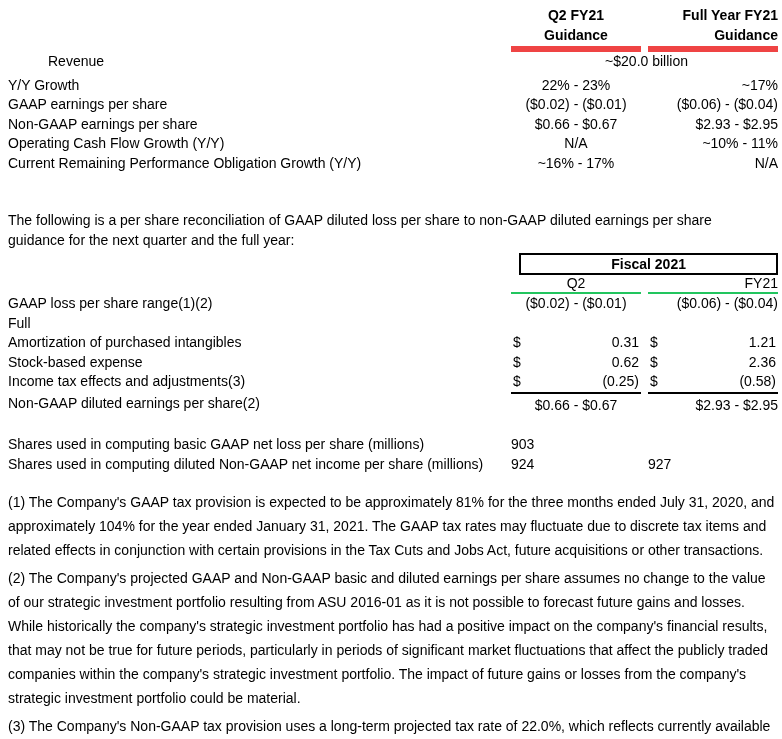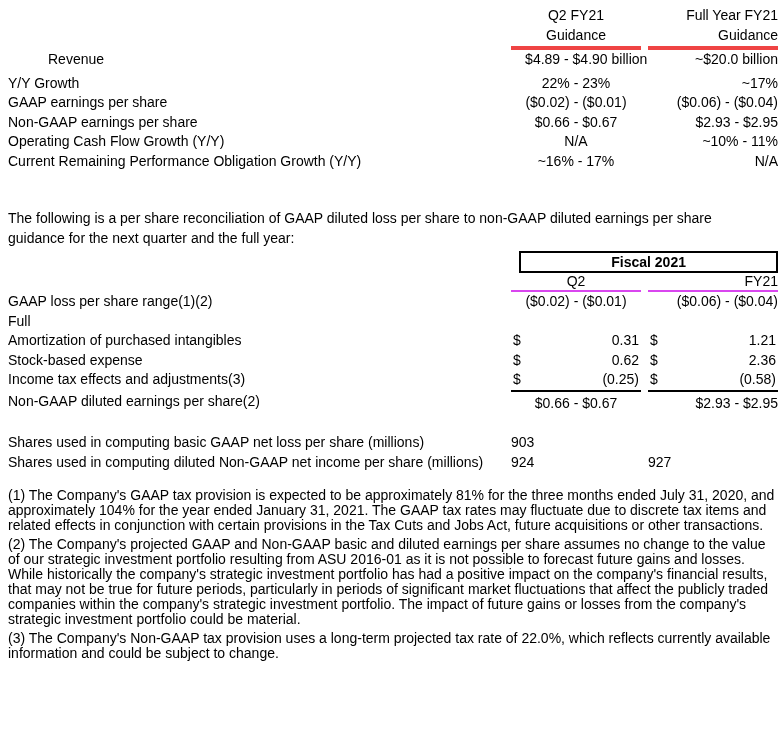--- a/index.html
+++ b/index.html
@@ -18,22 +18,22 @@
   }
 
   
   .row { display: flex; align-items: flex-start; }
   .lbl { width: 503px; }
   .c1  { width: 130px; text-align: center; }
   .c2  { width: 130px; margin-left: 7px; text-align: right; }
 
   
   .t1-header .th {
-    font-weight: normal;
-    border-bottom: 4px solid #ef4444;
+    font-weight: bold;
+    border-bottom: 6px solid #ef4444;
     padding-bottom: 1px;
   }
   .rev-row { margin-bottom: 4px; margin-left: 40px; }
   .rev-row .c1 { }
   .rev-row .c2 { align-self: center; }
 
   
   .intro { margin-top: 38px; width: 760px; }
 
   
@@ -43,38 +43,38 @@
     border: 2px solid #000;
     text-align: center;
     font-weight: bold;
     height: 22px;
     line-height: 18px;
     margin-left: 24px;
   }
   .subhead .sh {
     height: 19px;
     line-height: 16px;
-    border-bottom: 2px solid #d946ef;
+    border-bottom: 2px solid #22c55e;
   }
   .money {
     display: flex;
     justify-content: space-between;
     text-align: left;
     padding: 0 2px;
   }
   .rule-under { border-bottom: 2px solid #000; }
   .total-row .c1, .total-row .c2 { padding-top: 2px; }
 
   
   .shares { margin-top: 20px; }
   .num { text-align: left; padding-right: 2px; }
 
   
   .footnotes { margin-top: 16px; width: 770px; }
-  .footnotes p { line-height: 15px; }
+  .footnotes p { line-height: 24px; }
   .footnotes p + p { margin-top: 4px; }
 </style>
 </head>
 <body>
 
 <div class="page">
 
   <section class="table1">
 
     <div class="row t1-header">
@@ -84,21 +84,20 @@
         <div>Guidance</div>
       </div>
       <div class="c2 th">
         <div>Full Year FY21</div>
         <div>Guidance</div>
       </div>
     </div>
 
     <div class="row rev-row">
       <div class="lbl">Revenue</div>
-      <div class="c1">$4.89 - $4.90 billion</div>
       <div class="c2">~$20.0 billion</div>
     </div>
 
     <div class="row">
       <div class="lbl">Y/Y Growth</div>
       <div class="c1">22% - 23%</div>
       <div class="c2">~17%</div>
     </div>
 
     <div class="row">

